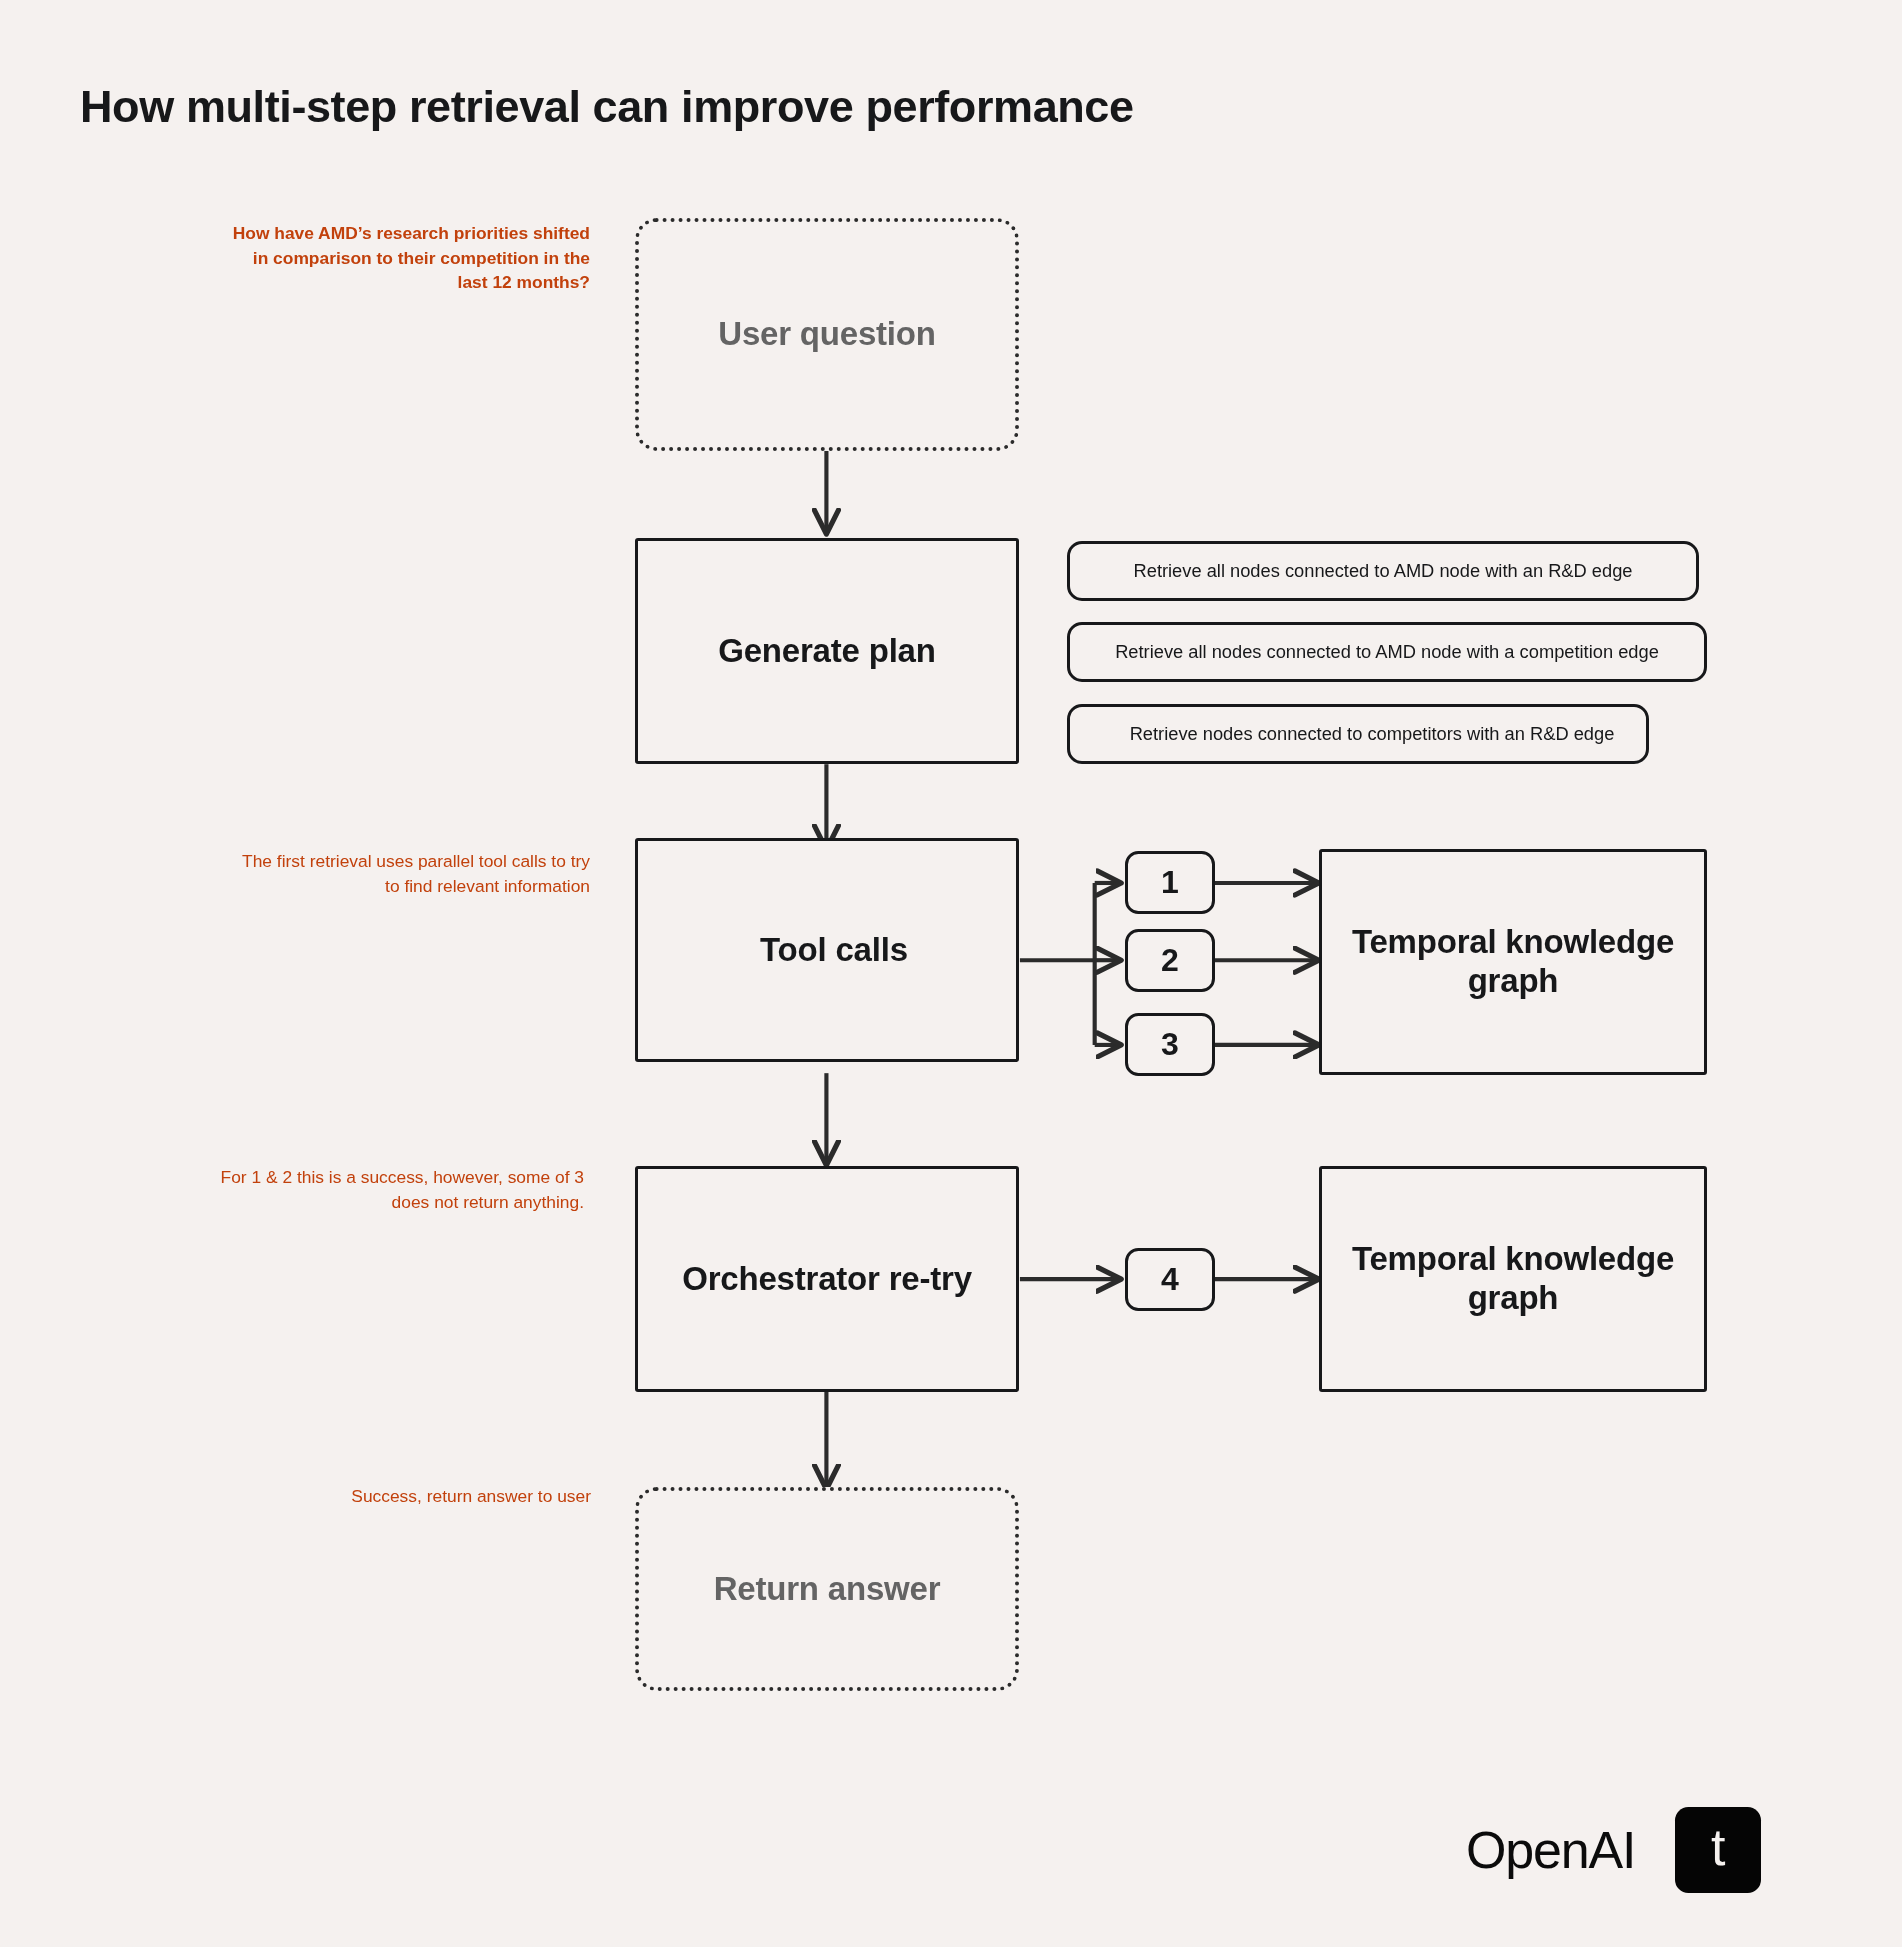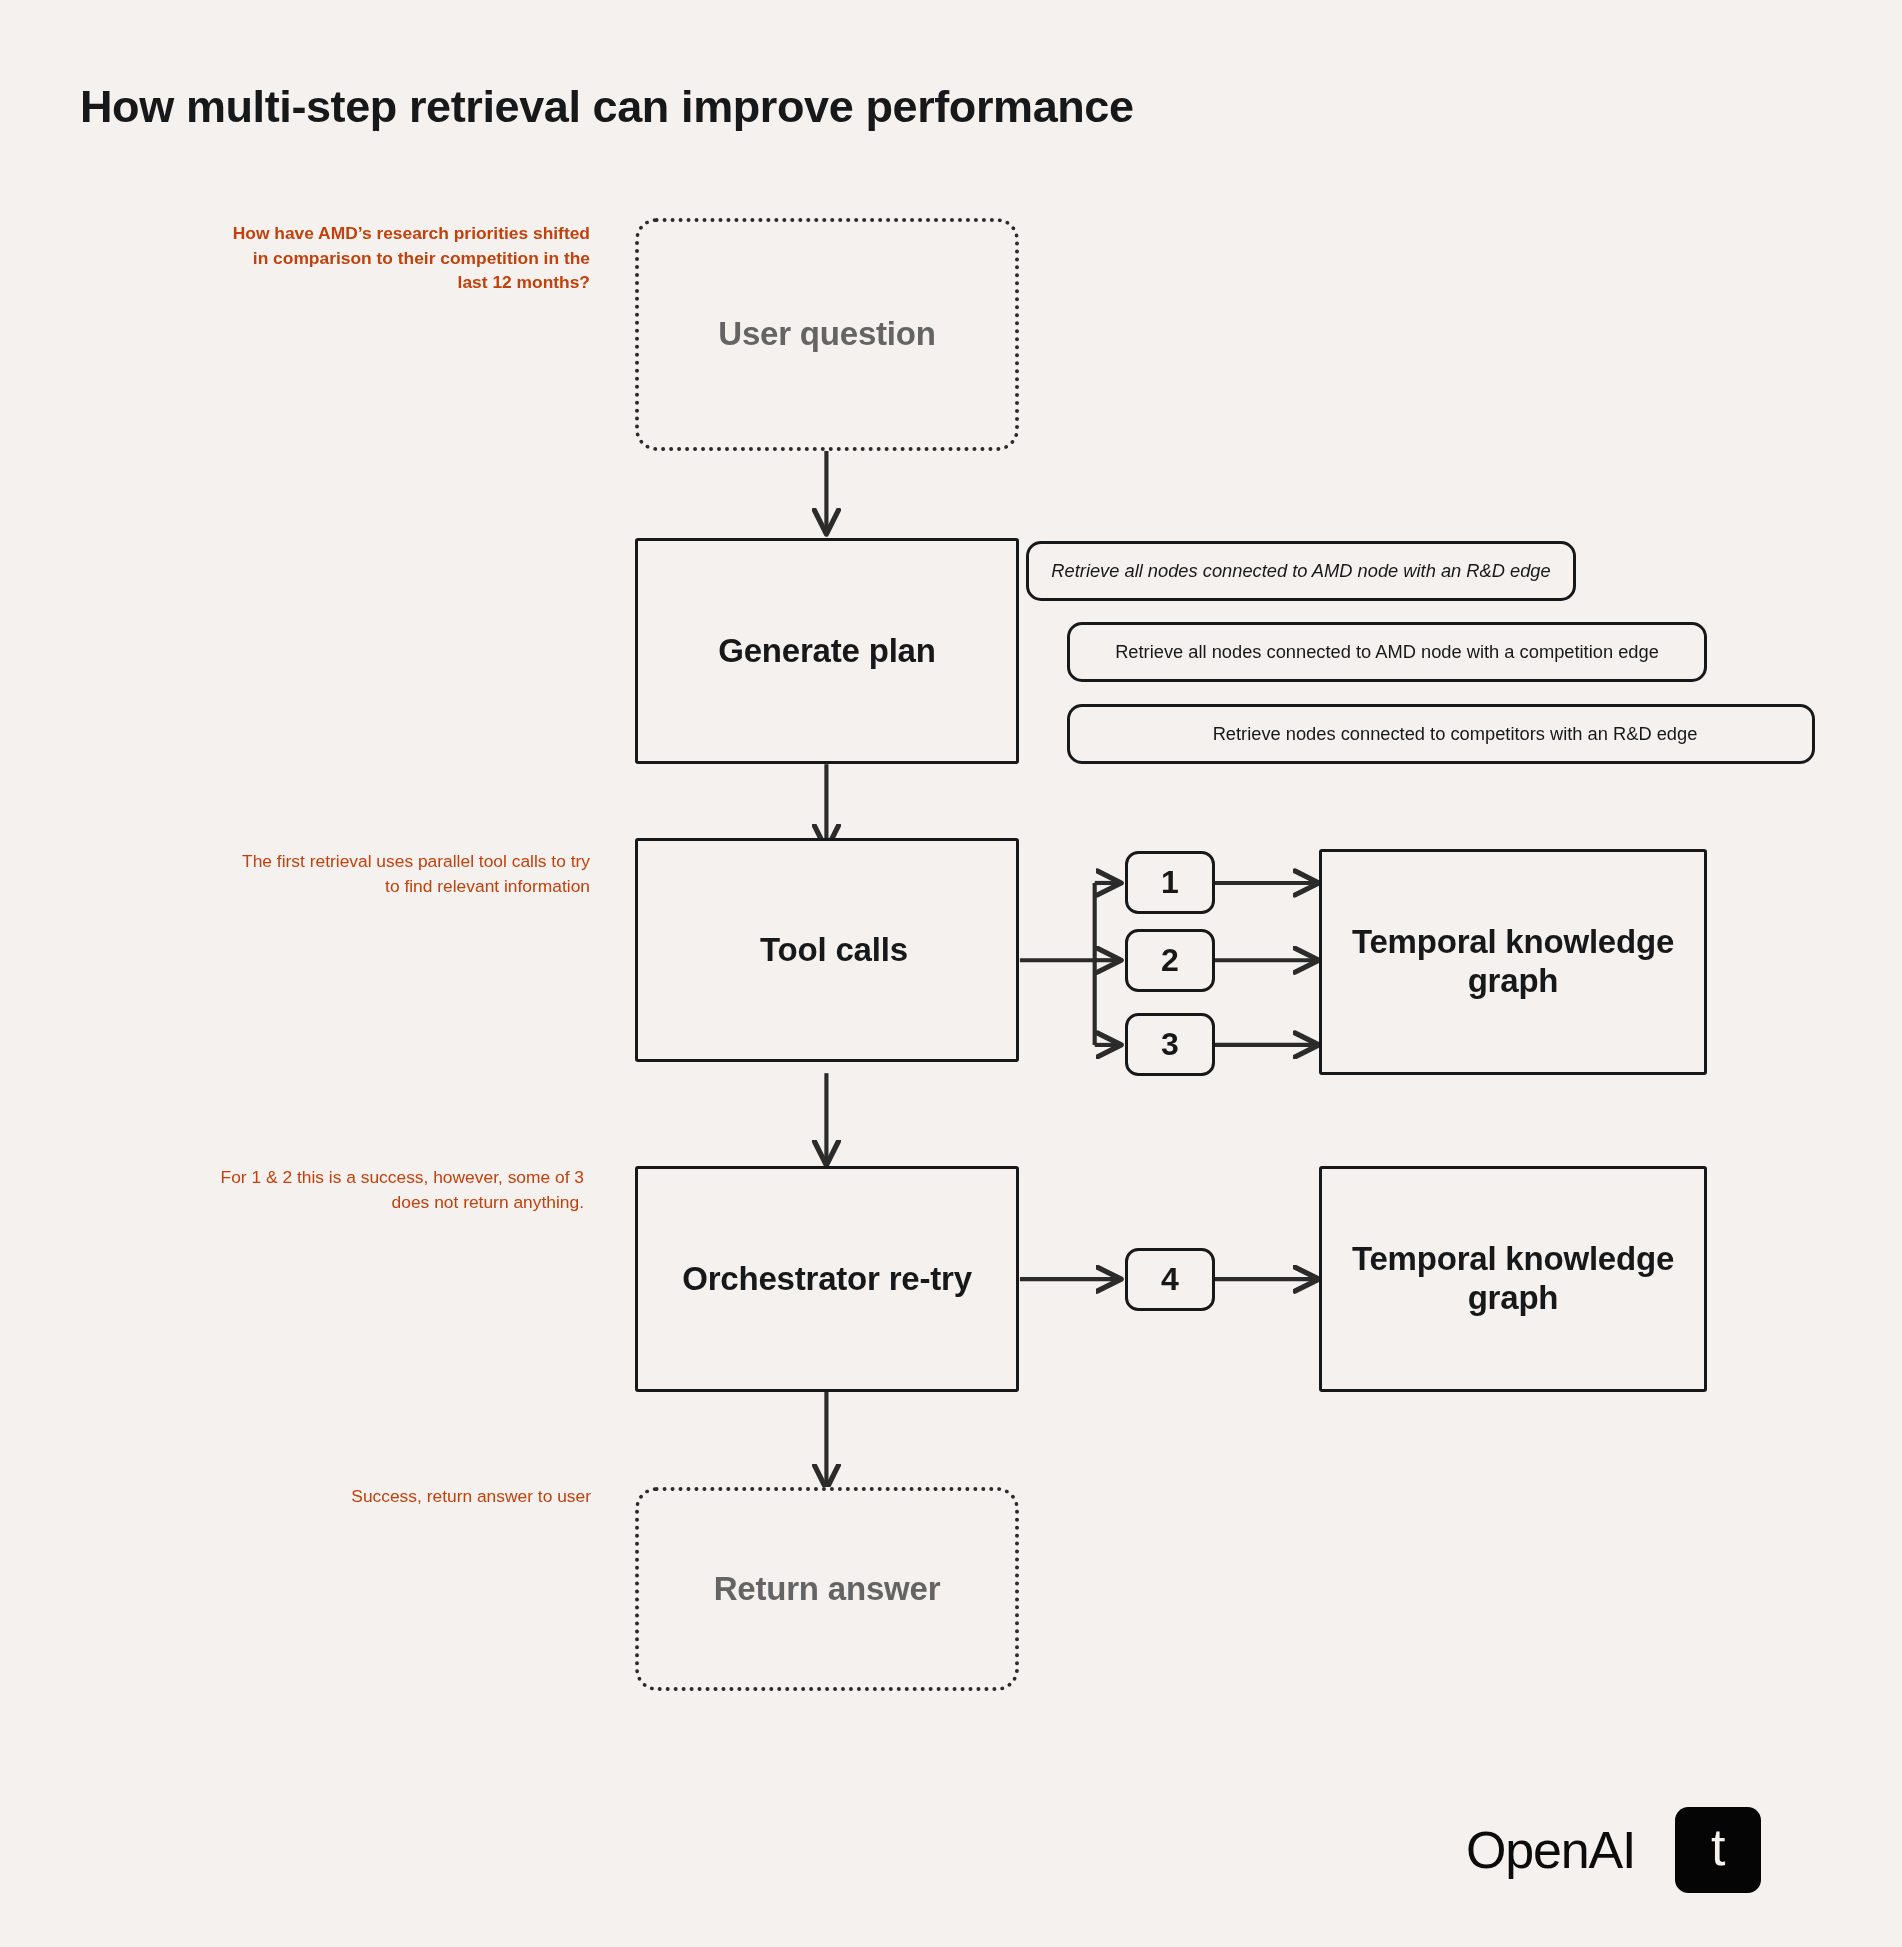--- a/index.html
+++ b/index.html
@@ -226,29 +226,29 @@
   </div>
 
   <div class="node solid" style="left: 1319px; top: 849px; width: 388px; height: 226px;">
     <span class="node-label" style="max-width: 332px;">Temporal knowledge graph</span>
   </div>
 
   <div class="node solid" style="left: 1319px; top: 1166px; width: 388px; height: 226px;">
     <span class="node-label" style="max-width: 332px;">Temporal knowledge graph</span>
   </div>
 
-  <div class="plan-step" style="left: 1026px; top: 541px; width: 550px; height: 60px; font-style: italic;">
+  <div class="plan-step" style="left: 1067px; top: 541px; width: 632px; height: 60px;">
     <span class="plan-step-label">Retrieve all nodes connected to AMD node with an R&amp;D edge</span>
   </div>
 
   <div class="plan-step" style="left: 1067px; top: 622px; width: 640px; height: 60px;">
     <span class="plan-step-label">Retrieve all nodes connected to AMD node with a competition edge</span>
   </div>
 
-  <div class="plan-step" style="left: 1067px; top: 704px; width: 748px; height: 60px; padding-left: 28px;">
+  <div class="plan-step" style="left: 1067px; top: 704px; width: 582px; height: 60px; padding-left: 28px;">
     <span class="plan-step-label">Retrieve nodes connected to competitors with an R&amp;D edge</span>
   </div>
 
   <div class="num-chip" style="left: 1125px; top: 851px; width: 90px; height: 63px;">
     <span class="num-chip-label">1</span>
   </div>
 
   <div class="num-chip" style="left: 1125px; top: 929px; width: 90px; height: 63px;">
     <span class="num-chip-label">2</span>
   </div>

